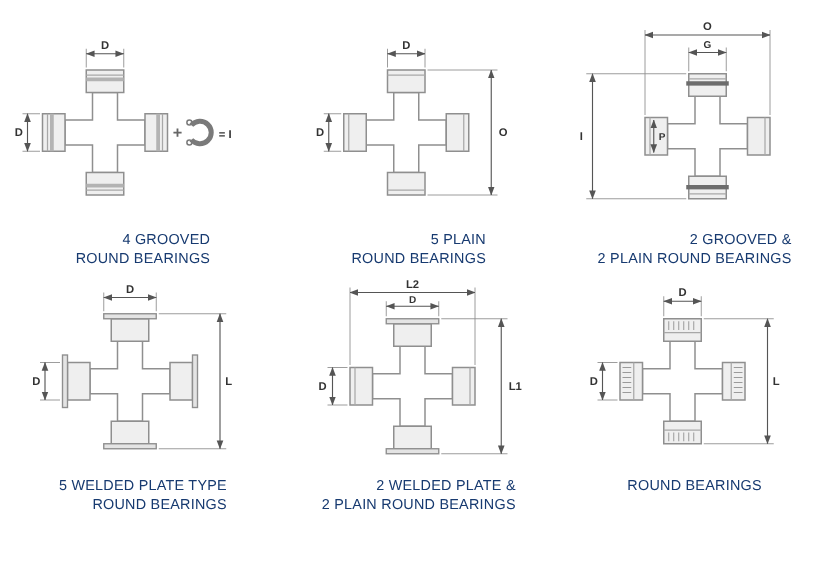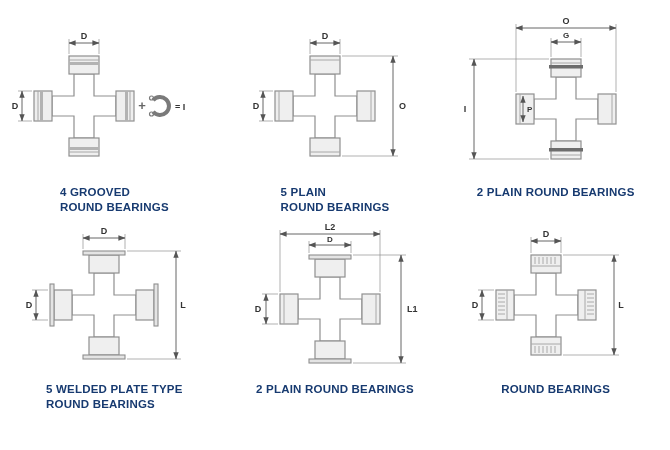--- a/index.html
+++ b/index.html
@@ -10,22 +10,22 @@
   }
   .grid{
     display:grid;
     grid-template-columns:repeat(3,1fr);
     grid-template-rows:auto auto;
     padding:14px 4px 0 4px;
     row-gap:6px;
   }
   .cell{display:flex;flex-direction:column;align-items:center;margin:0;}
   .caption{
-    color:#173a70;font-weight:bold;font-size:11.5px;
-    text-align:left;line-height:1.3;margin-top:1px;
+    color:#173a70;font-weight:normal;font-size:11.5px;
+    text-align:right;line-height:1.3;margin-top:1px;
     letter-spacing:.2px;
   }
   svg{display:block;}
   svg text{font-family:"Liberation Sans",sans-serif;font-size:9px;font-weight:bold;fill:#333;}
   svg text.small{font-size:8px;}
   svg text.plus{font-size:13px;fill:#666;}
   .part{fill:#ffffff;stroke:#8f8f8f;stroke-width:1.2;}
   .cup{fill:#efefef;stroke:#8f8f8f;stroke-width:1.2;}
   .plate{fill:#e4e4e4;stroke:#8f8f8f;stroke-width:1.1;}
   .band{fill:#b3b3b3;stroke:none;}
@@ -163,20 +163,21 @@
         <line class="ext" x1="98" y1="145" x2="18" y2="145"></line>
         <line class="dim" x1="23" y1="45" x2="23" y2="145" marker-start="url(#ah)" marker-end="url(#ah)"></line>
         <text x="14" y="98" text-anchor="middle">I</text>
       </g>
       <g>
         <line class="dim" x1="72" y1="82" x2="72" y2="108" marker-start="url(#ah)" marker-end="url(#ah)"></line>
         <text class="small" x="76" y="98" text-anchor="start">P</text>
       </g>
     </svg>
     <figcaption class="caption">
+      <div>2 GROOVED &amp;</div>
       <div>2 PLAIN ROUND BEARINGS</div>
     </figcaption>
   </figure>
 
   <figure class="cell">
     <svg width="210" height="160" viewBox="0 0 210 160">
       <g>
         <path class="part" d="M85,52 L105,52 L105,74 L127,74 L127,94 L105,94 L105,116 L85,116 L85,94 L63,94 L63,74 L85,74 Z"></path>
         <rect class="cup" x="80" y="34" width="30" height="18"></rect>
         <rect class="cup" x="80" y="116" width="30" height="18"></rect>
@@ -244,20 +245,21 @@
         <text x="28" y="91" text-anchor="middle">D</text>
       </g>
       <g>
         <line class="ext" x1="123" y1="34" x2="176" y2="34"></line>
         <line class="ext" x1="123" y1="142" x2="176" y2="142"></line>
         <line class="dim" x1="171" y1="34" x2="171" y2="142" marker-start="url(#ah)" marker-end="url(#ah)"></line>
         <text x="177" y="91" text-anchor="start">L1</text>
       </g>
     </svg>
     <figcaption class="caption">
+      <div>2 WELDED PLATE &amp;</div>
       <div>2 PLAIN ROUND BEARINGS</div>
     </figcaption>
   </figure>
 
   <figure class="cell">
     <svg width="210" height="160" viewBox="0 0 210 160">
       <g>
         <path class="part" d="M85,52 L105,52 L105,74 L127,74 L127,94 L105,94 L105,116 L85,116 L85,94 L63,94 L63,74 L85,74 Z"></path>
         <rect class="cup" x="80" y="34" width="30" height="18"></rect>
         <rect class="cup" x="80" y="116" width="30" height="18"></rect>

